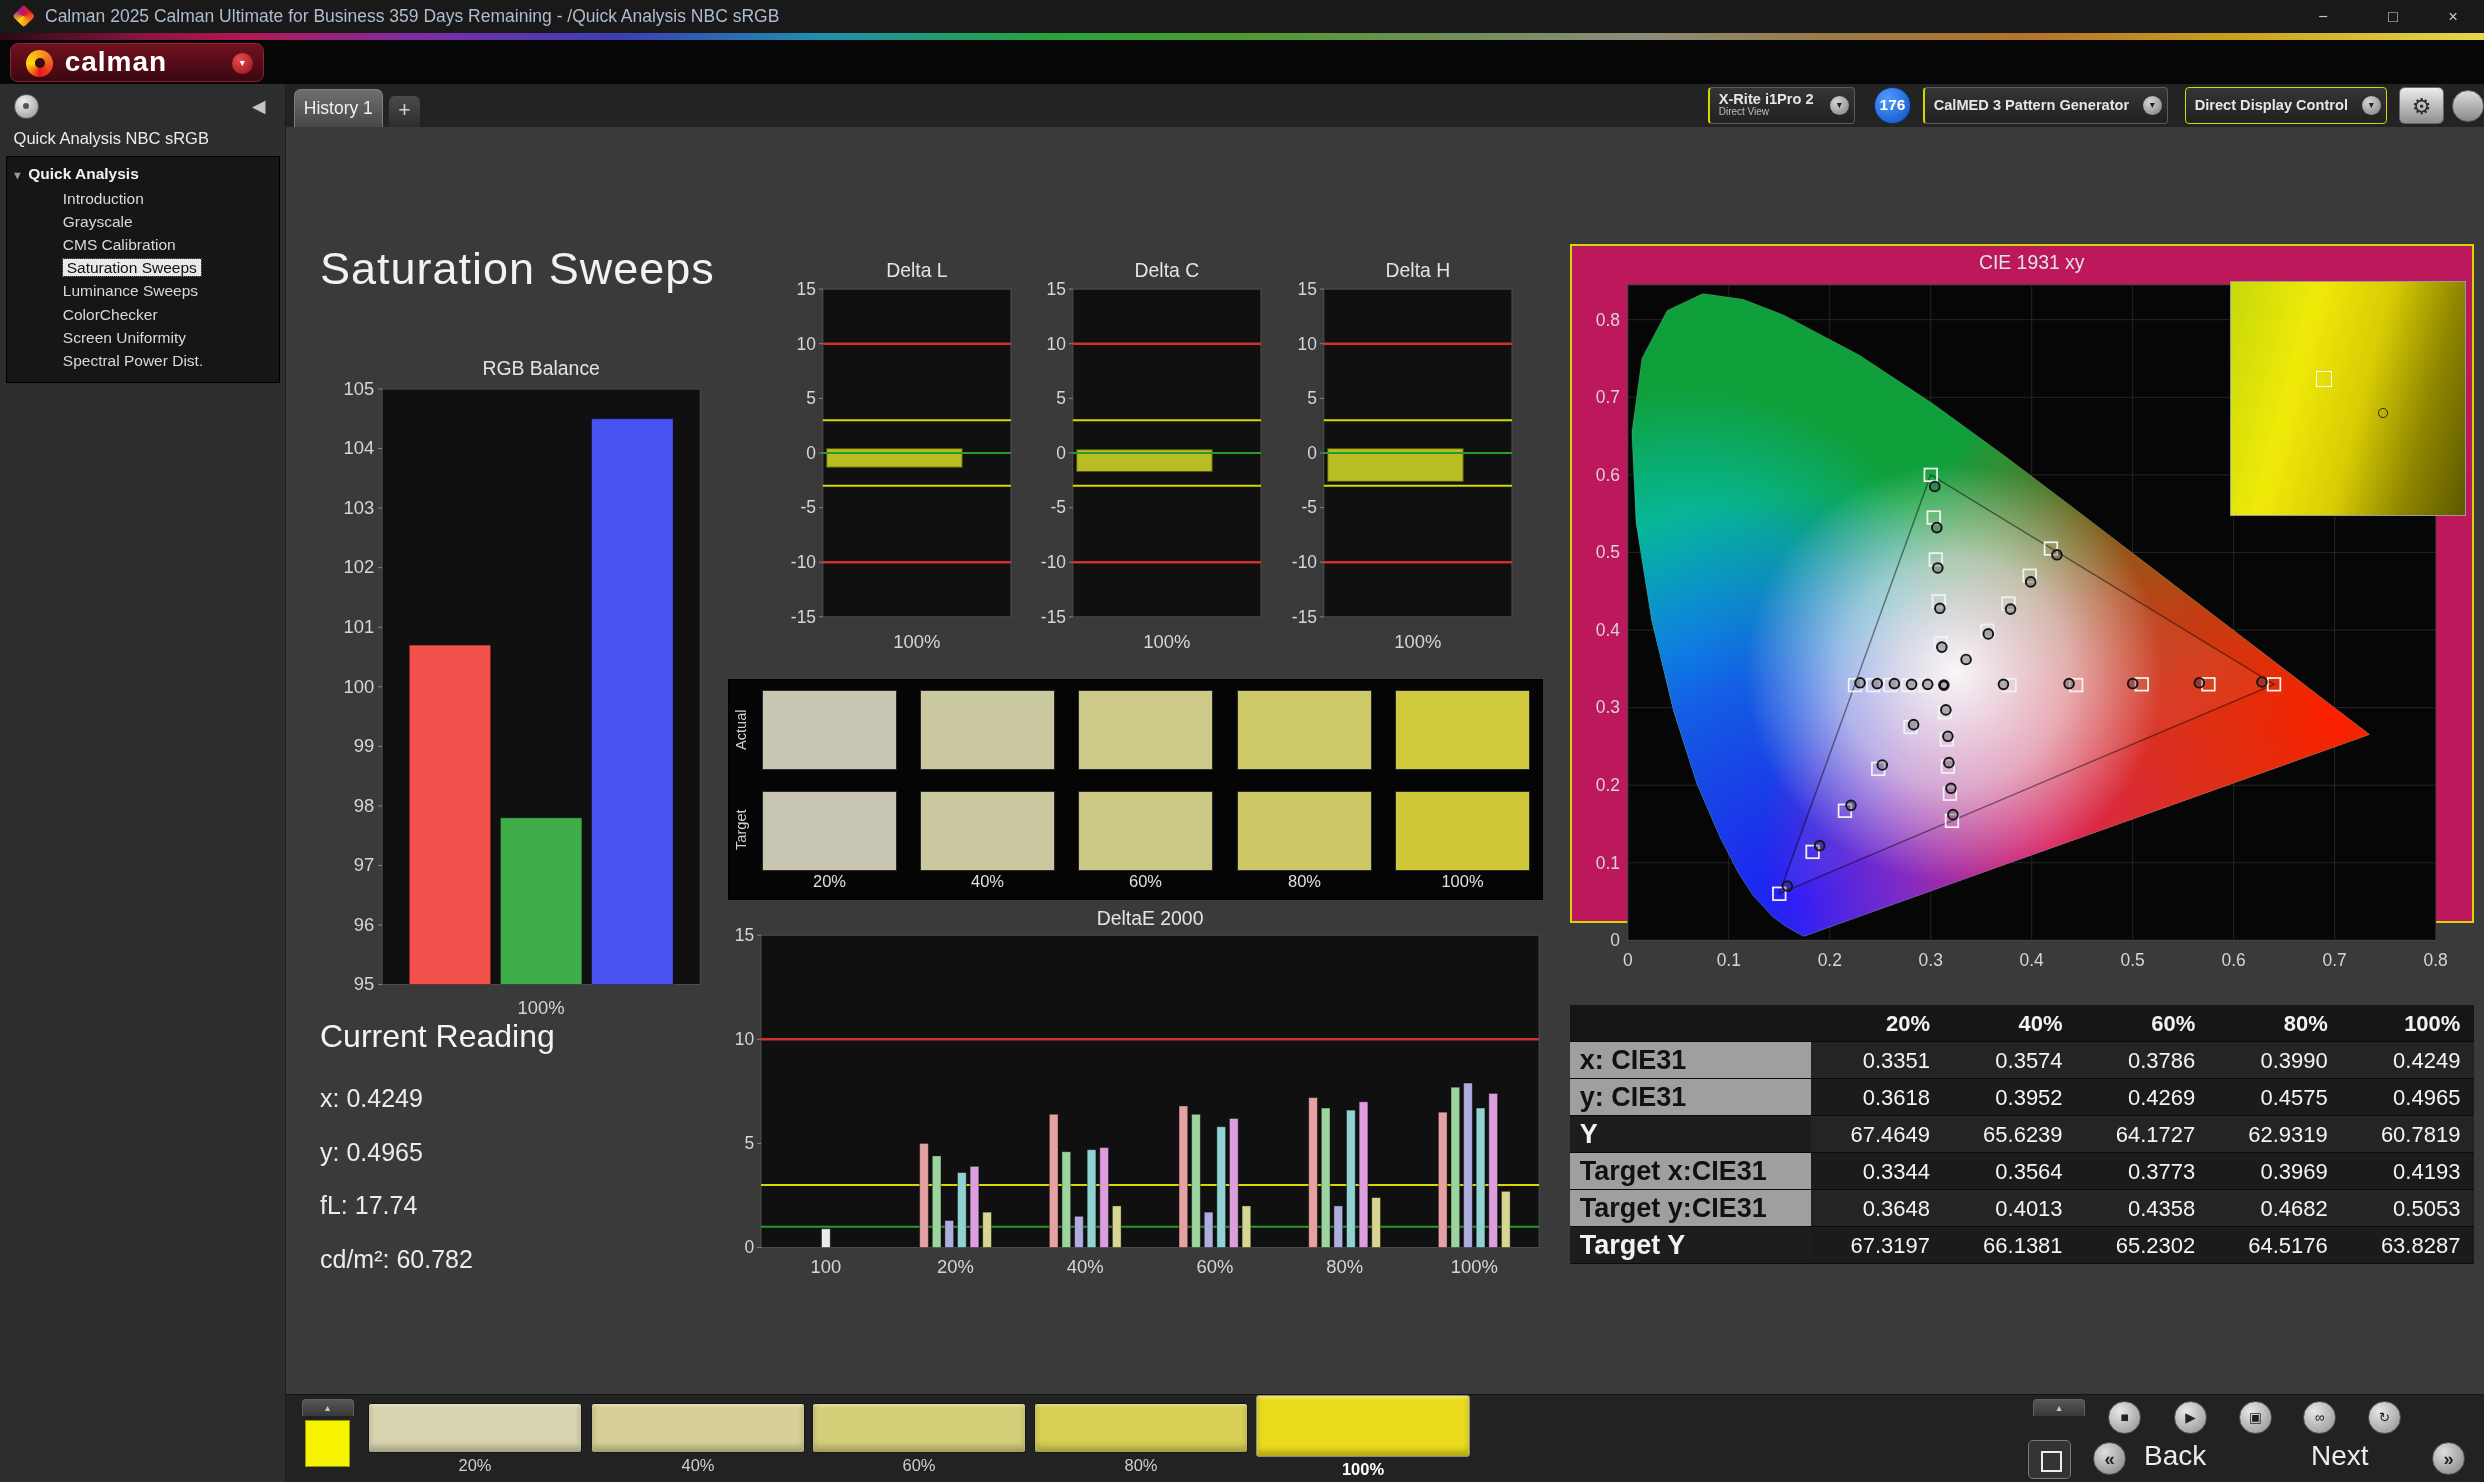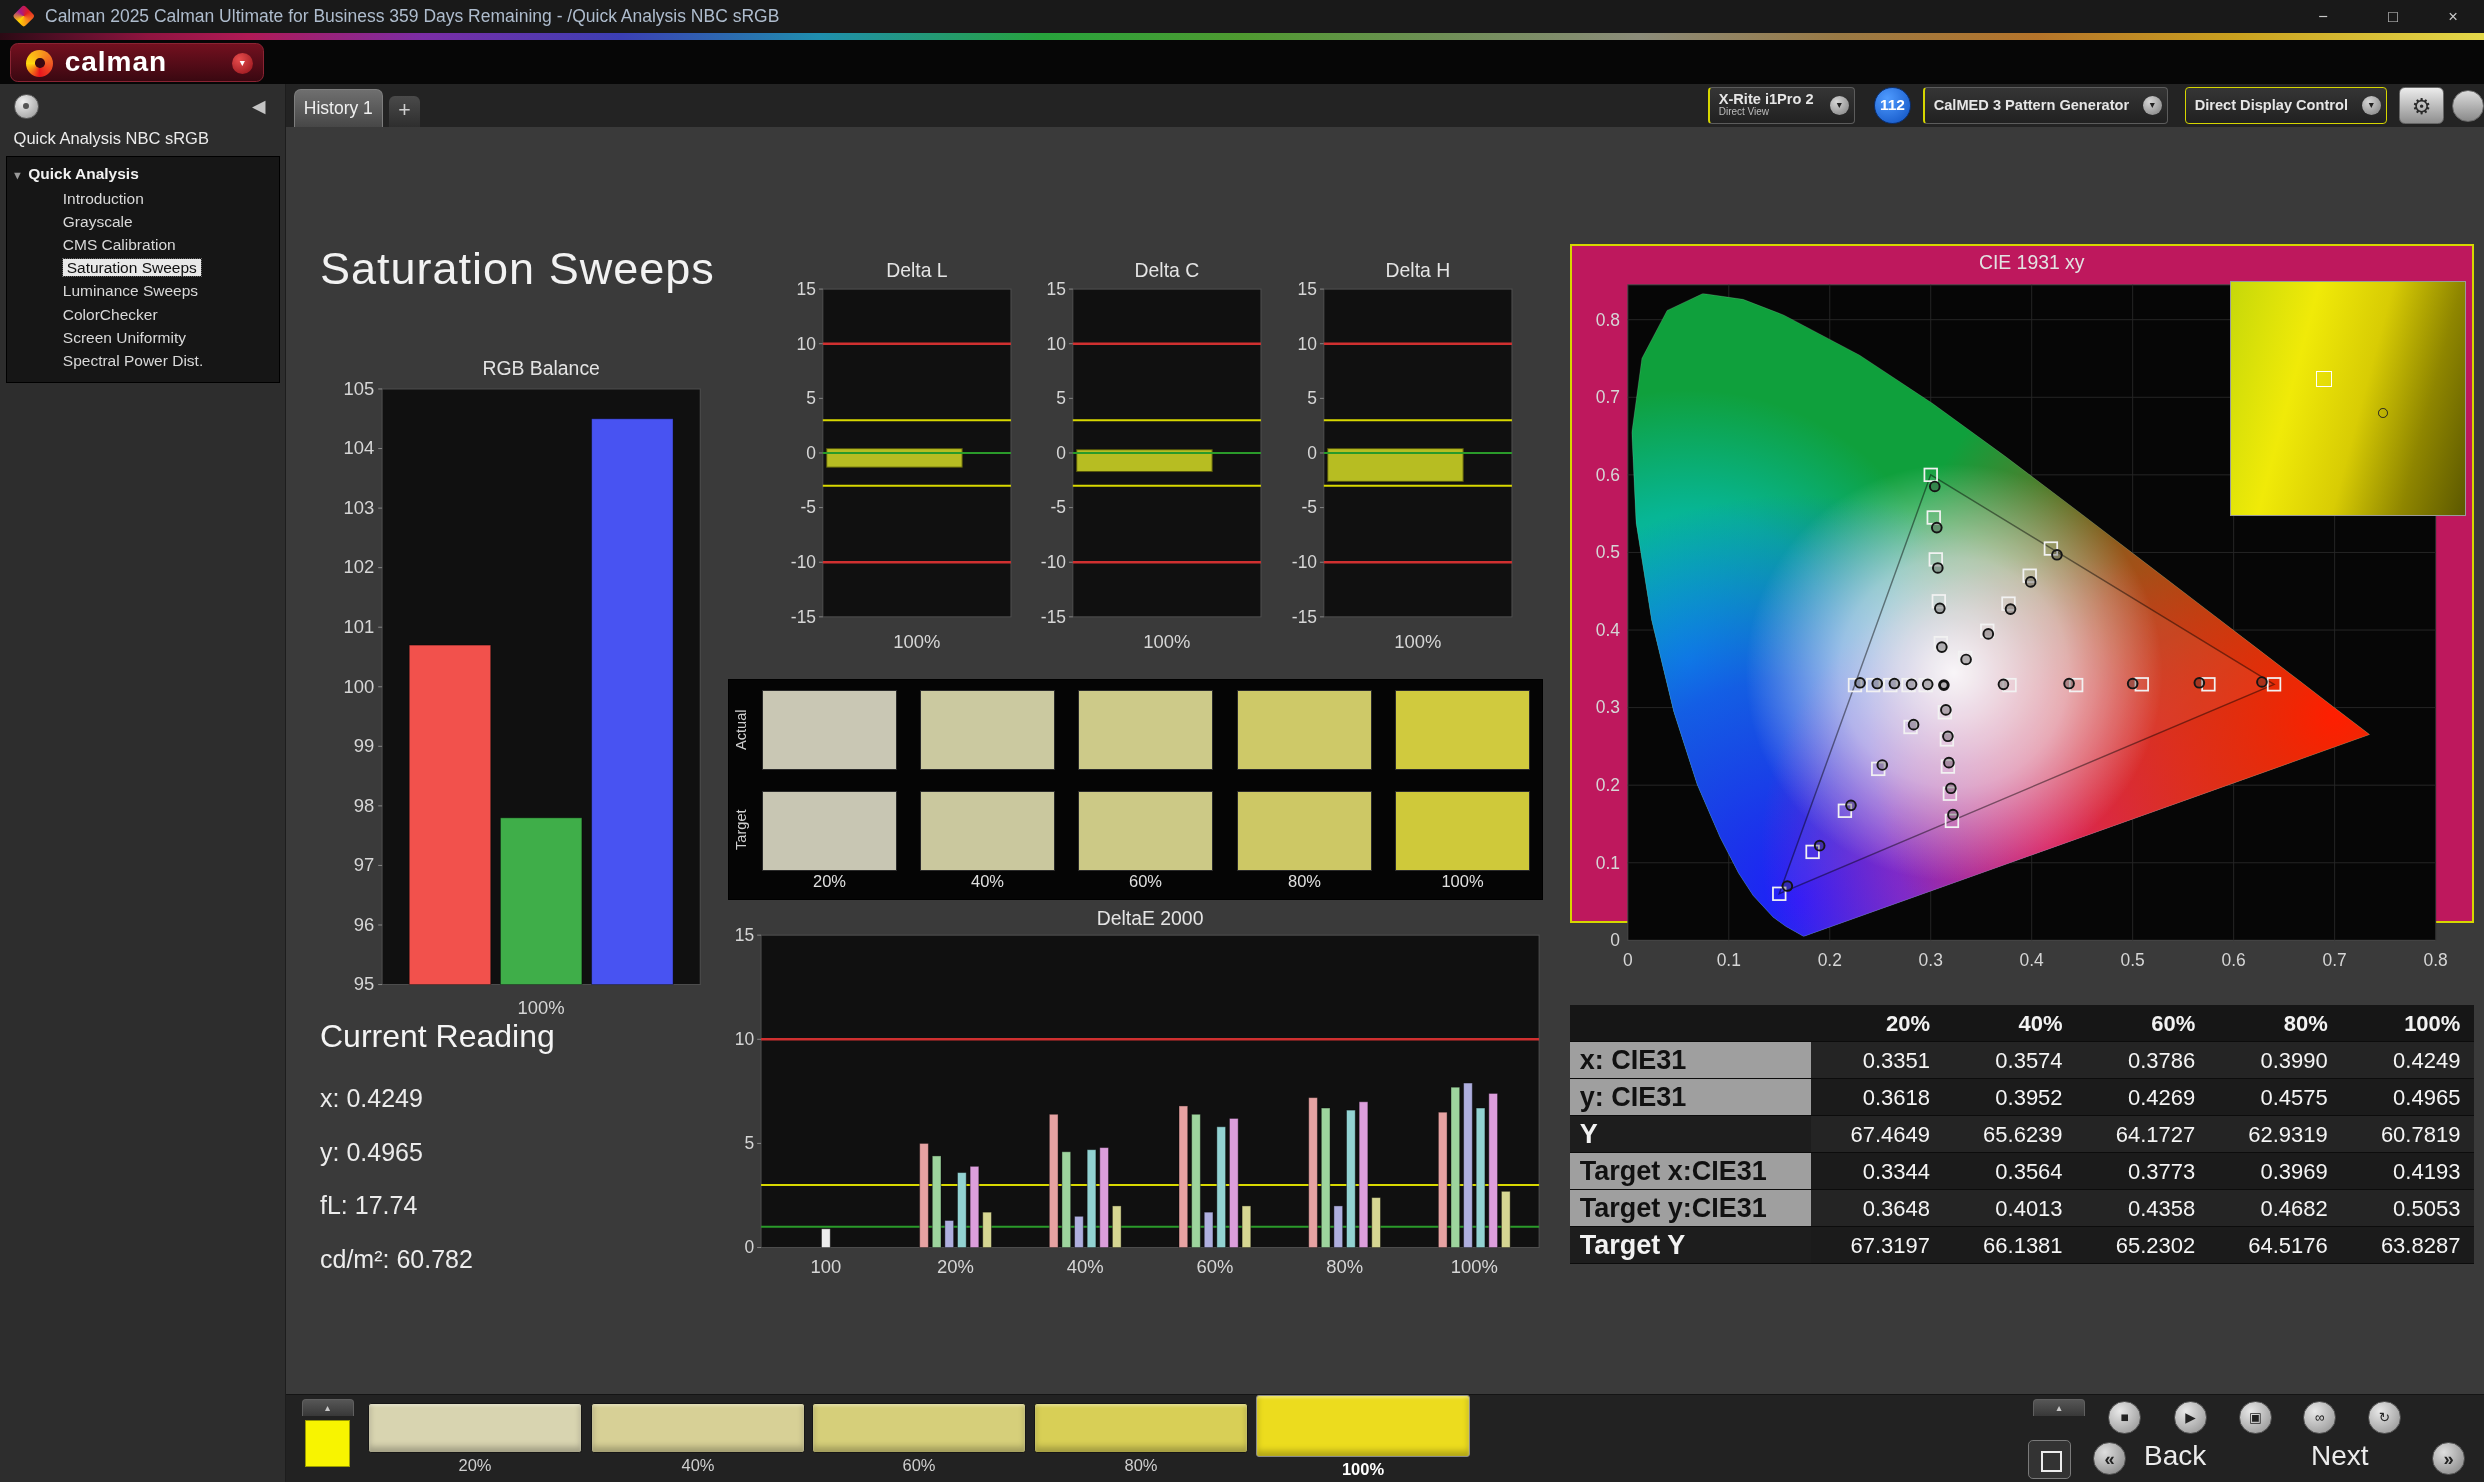--- a/index.html
+++ b/index.html
@@ -143,21 +143,21 @@
   </div>
 
   <div class="toolbar">
     <div class="tab">History 1</div>
     <div class="tab-plus">+</div>
     <div class="dd-box" id="meter-box">
       <div class="dd-line1">X-Rite i1Pro 2</div>
       <div class="dd-line2">Direct View</div>
       <div class="dd-circle">▼</div>
     </div>
-    <div id="badge">112</div>
+    <div id="badge">176</div>
     <div class="dd-box" id="pattern-box">
       <div class="dd-single">CalMED 3 Pattern Generator</div>
       <div class="dd-circle">▼</div>
     </div>
     <div class="dd-box" id="display-box">
       <div class="dd-single">Direct Display Control</div>
       <div class="dd-circle">▼</div>
     </div>
     <div id="gear-btn">⚙</div>
     <div id="extra-btn"></div>

